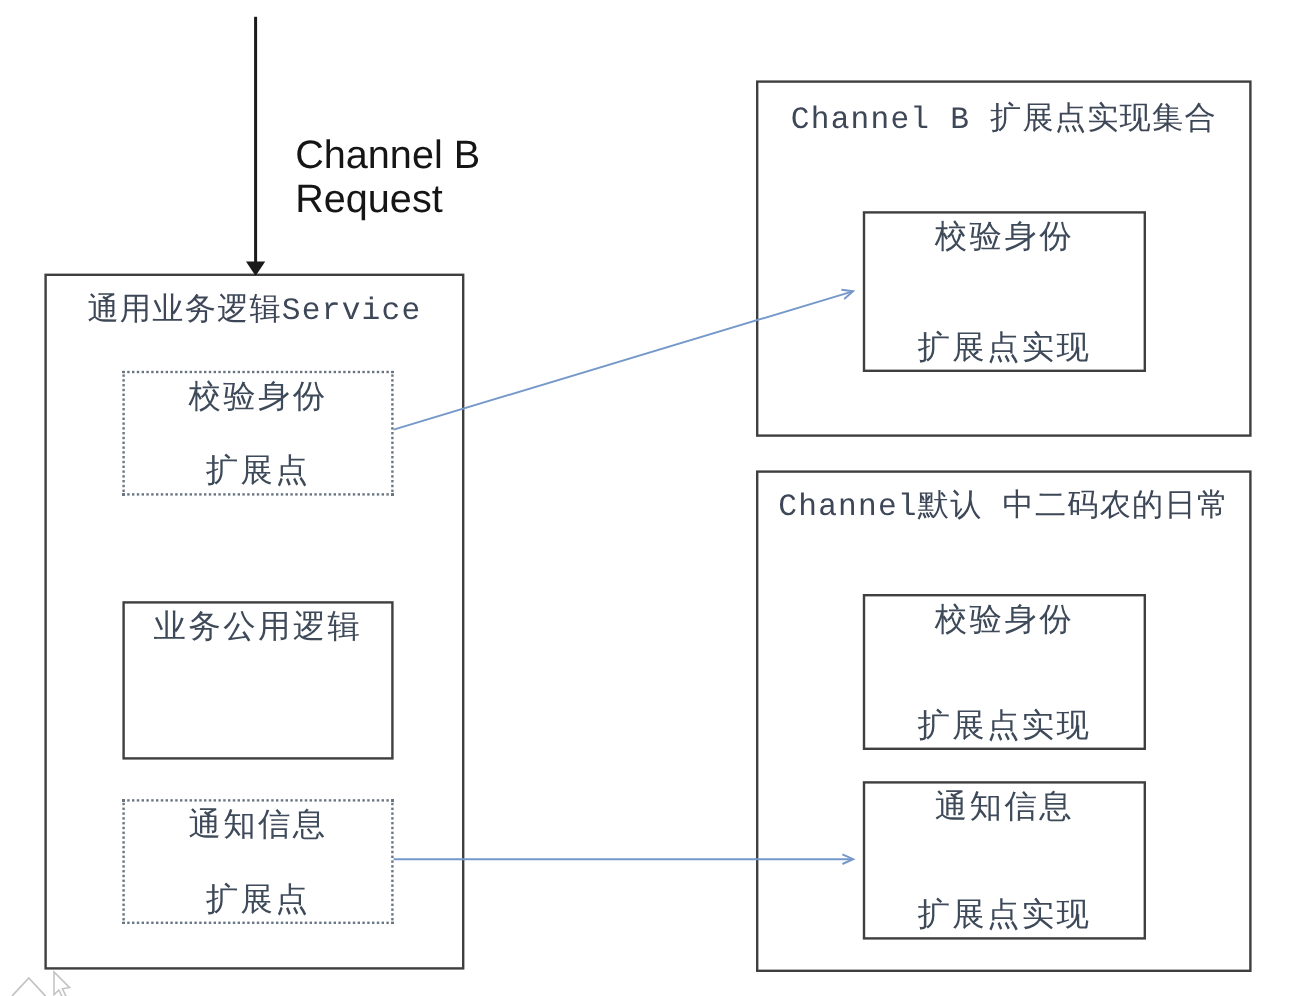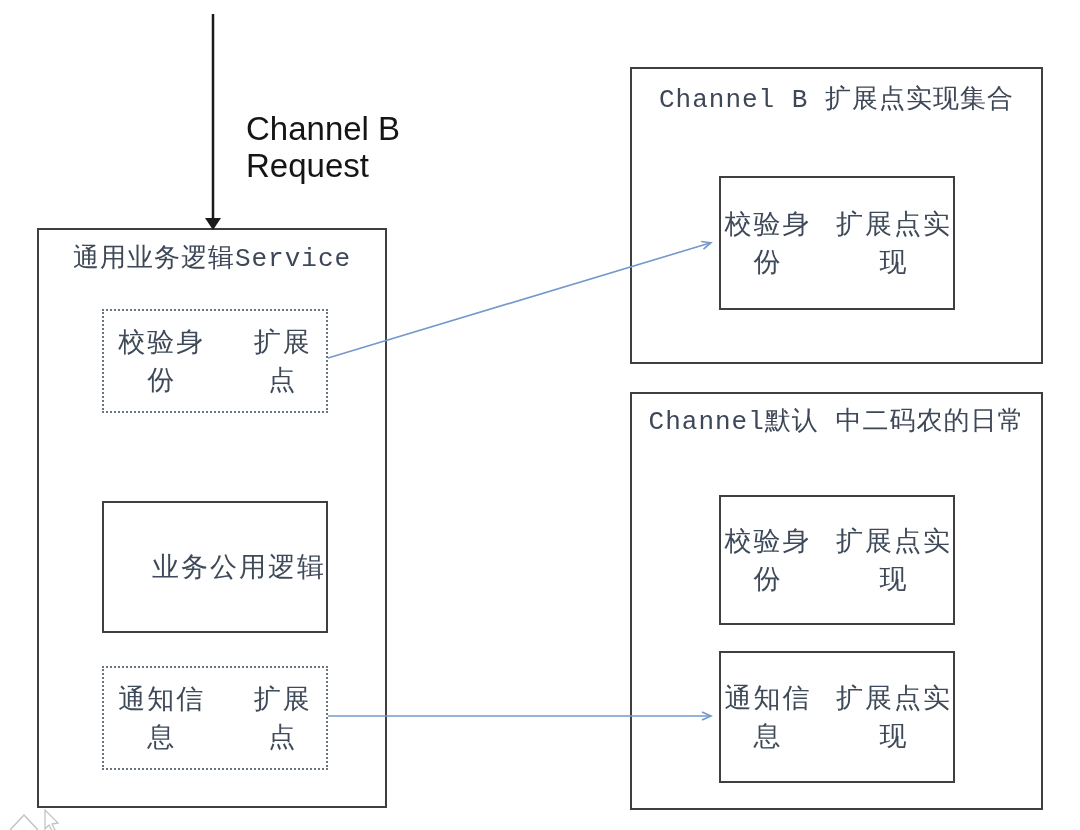--- a/index.html
+++ b/index.html
@@ -9,24 +9,24 @@
   }
   .box{position:absolute;background:#ffffff;box-sizing:border-box;}
   .outer{border:2px solid #3f3f3f;}
   .inner-solid{border:2px solid #3f3f3f;}
   .inner-dotted{border:2px dotted #6a7582;}
   .box-title{
     position:absolute;left:0;right:0;text-align:center;
     color:#3d4757;font-size:26px;letter-spacing:1px;white-space:nowrap;font-family:Liberation Mono, monospace;
   }
   .label-2line{
-    position:absolute;display:flex;justify-content:flex-end;
+    position:absolute;display:flex;flex-direction:column;justify-content:space-between;
     align-items:center;color:#3e4a59;
     font-family:"Liberation Serif","DejaVu Serif",serif;
-    font-size:27px;line-height:38px;letter-spacing:2px;text-align:center;gap:20px;
+    font-size:27px;line-height:38px;letter-spacing:2px;text-align:center;
   }
   .request-label{
     position:absolute;left:246px;top:110px;color:#151515;
     font-size:33px;line-height:37px;font-weight:500;
   }
   svg.overlay{position:absolute;left:0;top:0;pointer-events:none;}
   .watermark{
     position:absolute;left:798px;top:750px;display:flex;align-items:center;
     opacity:0.95;
   }

